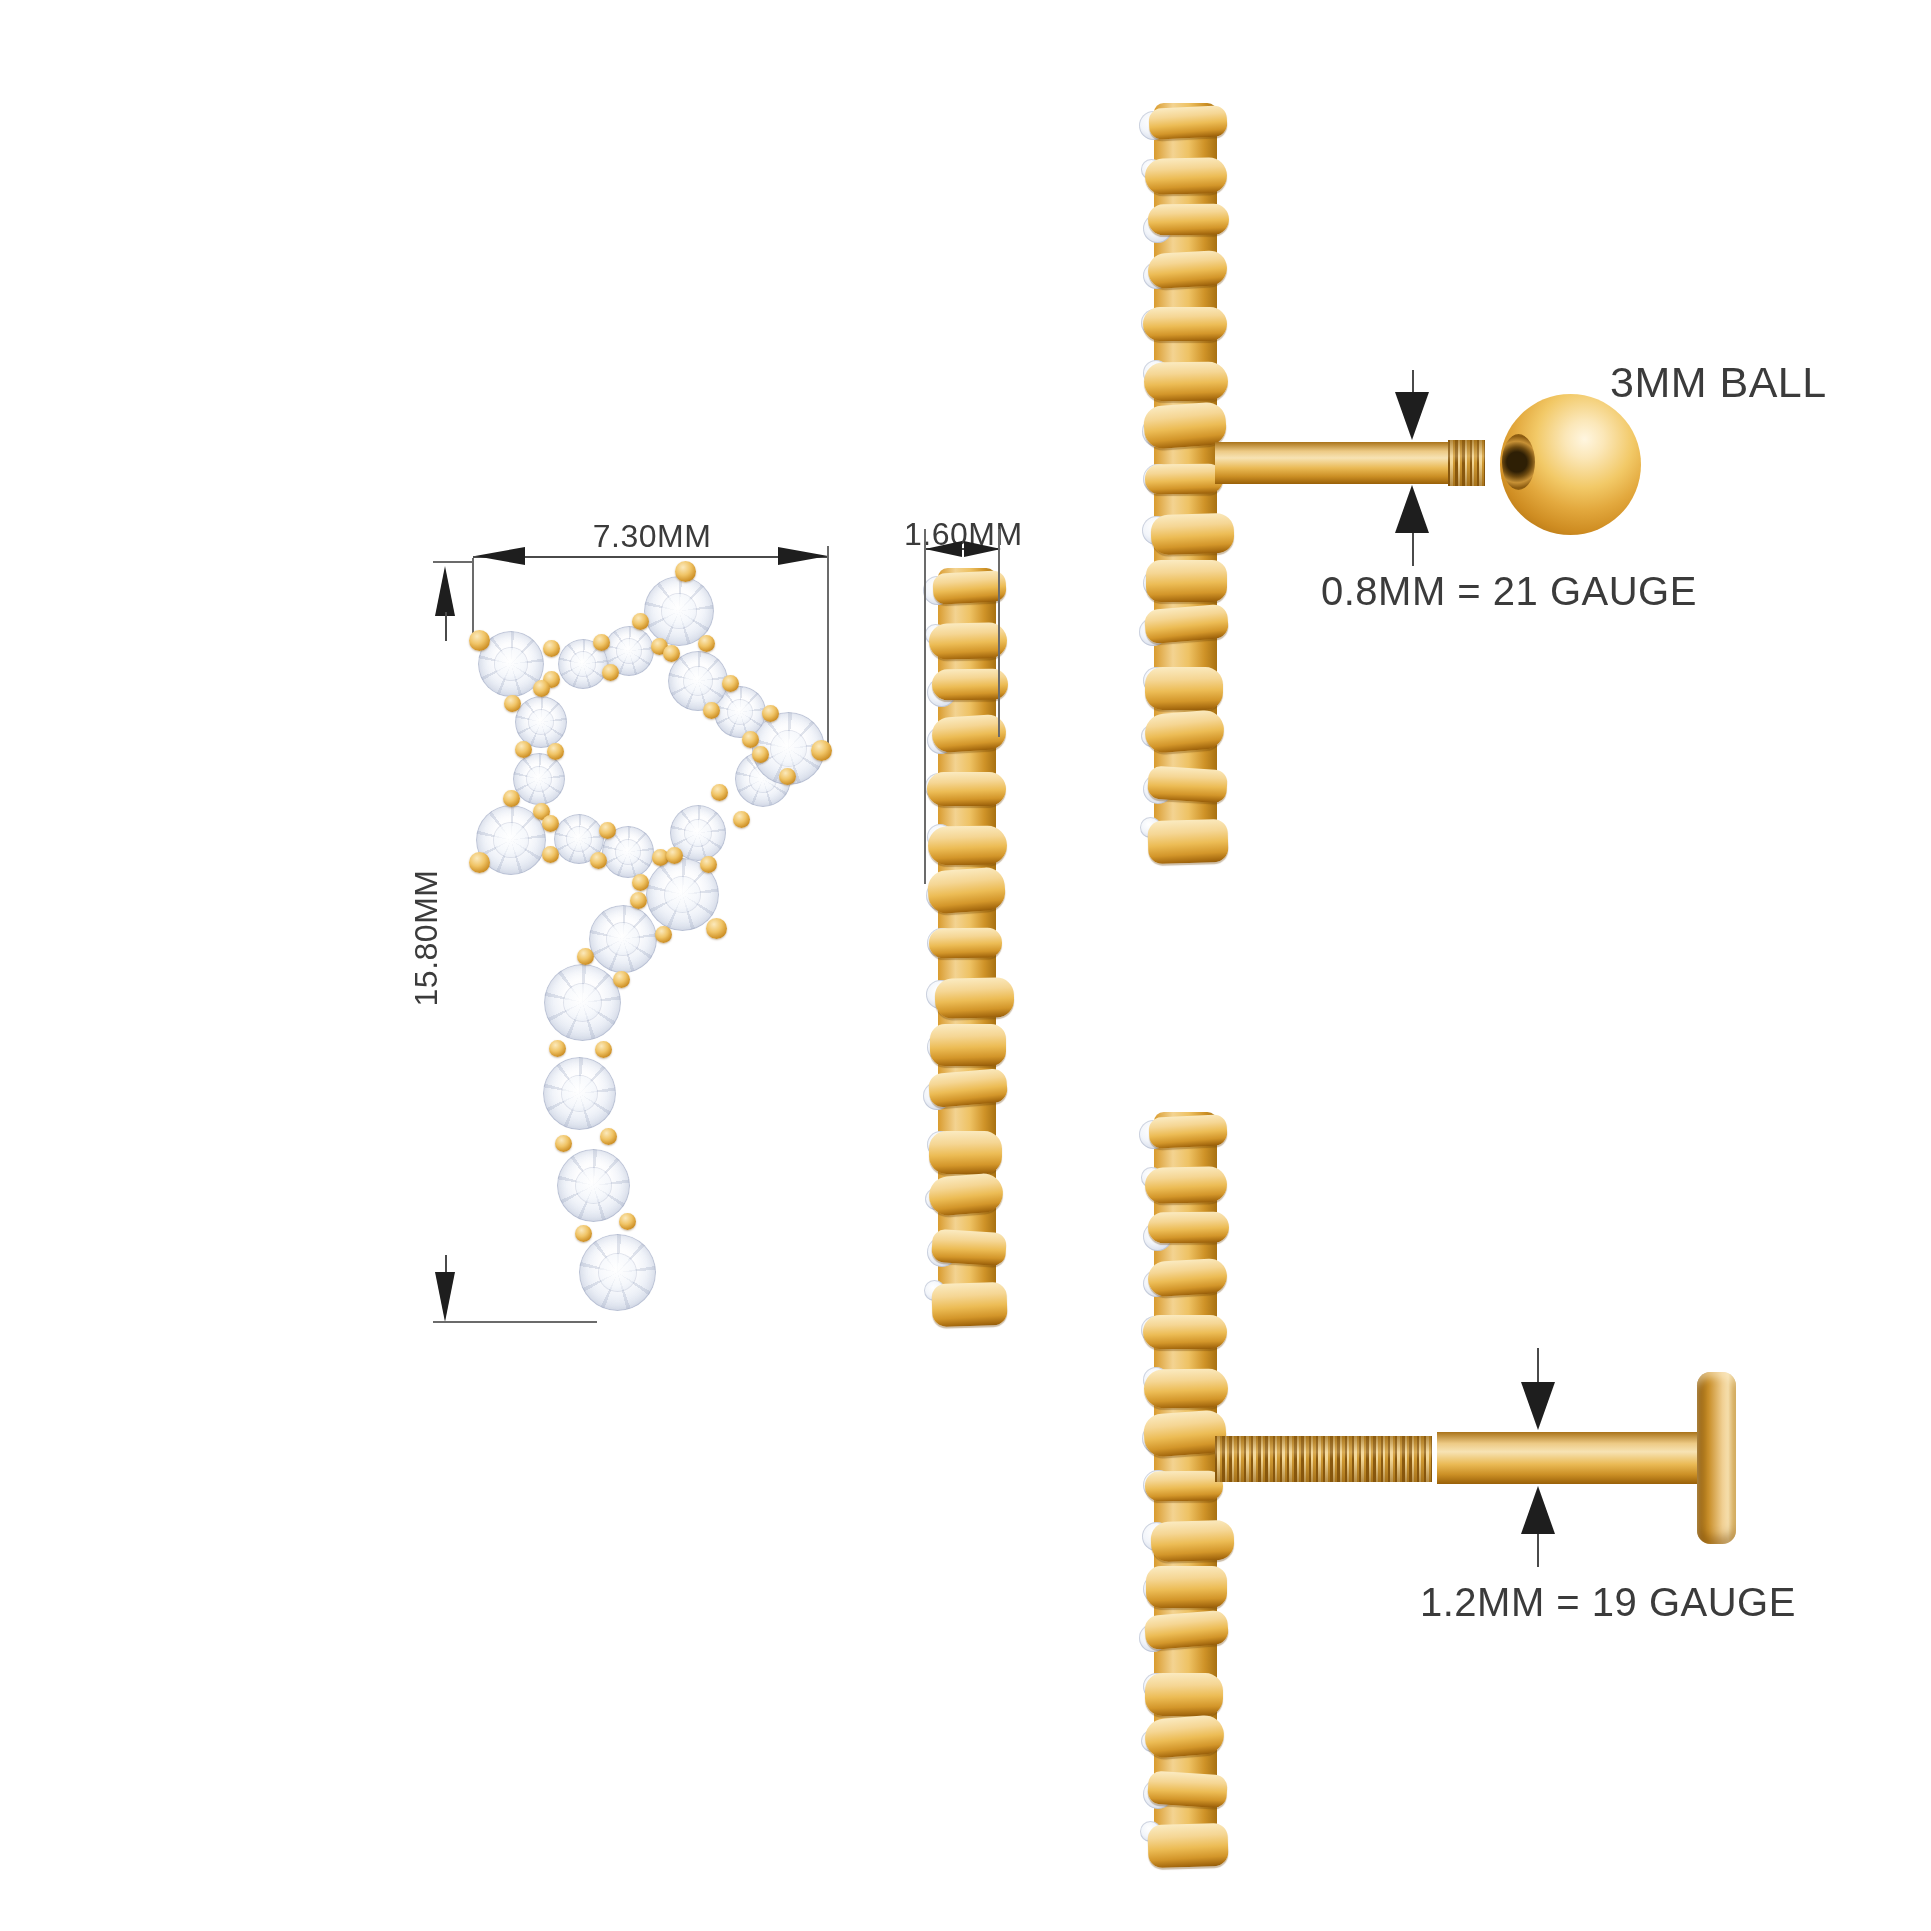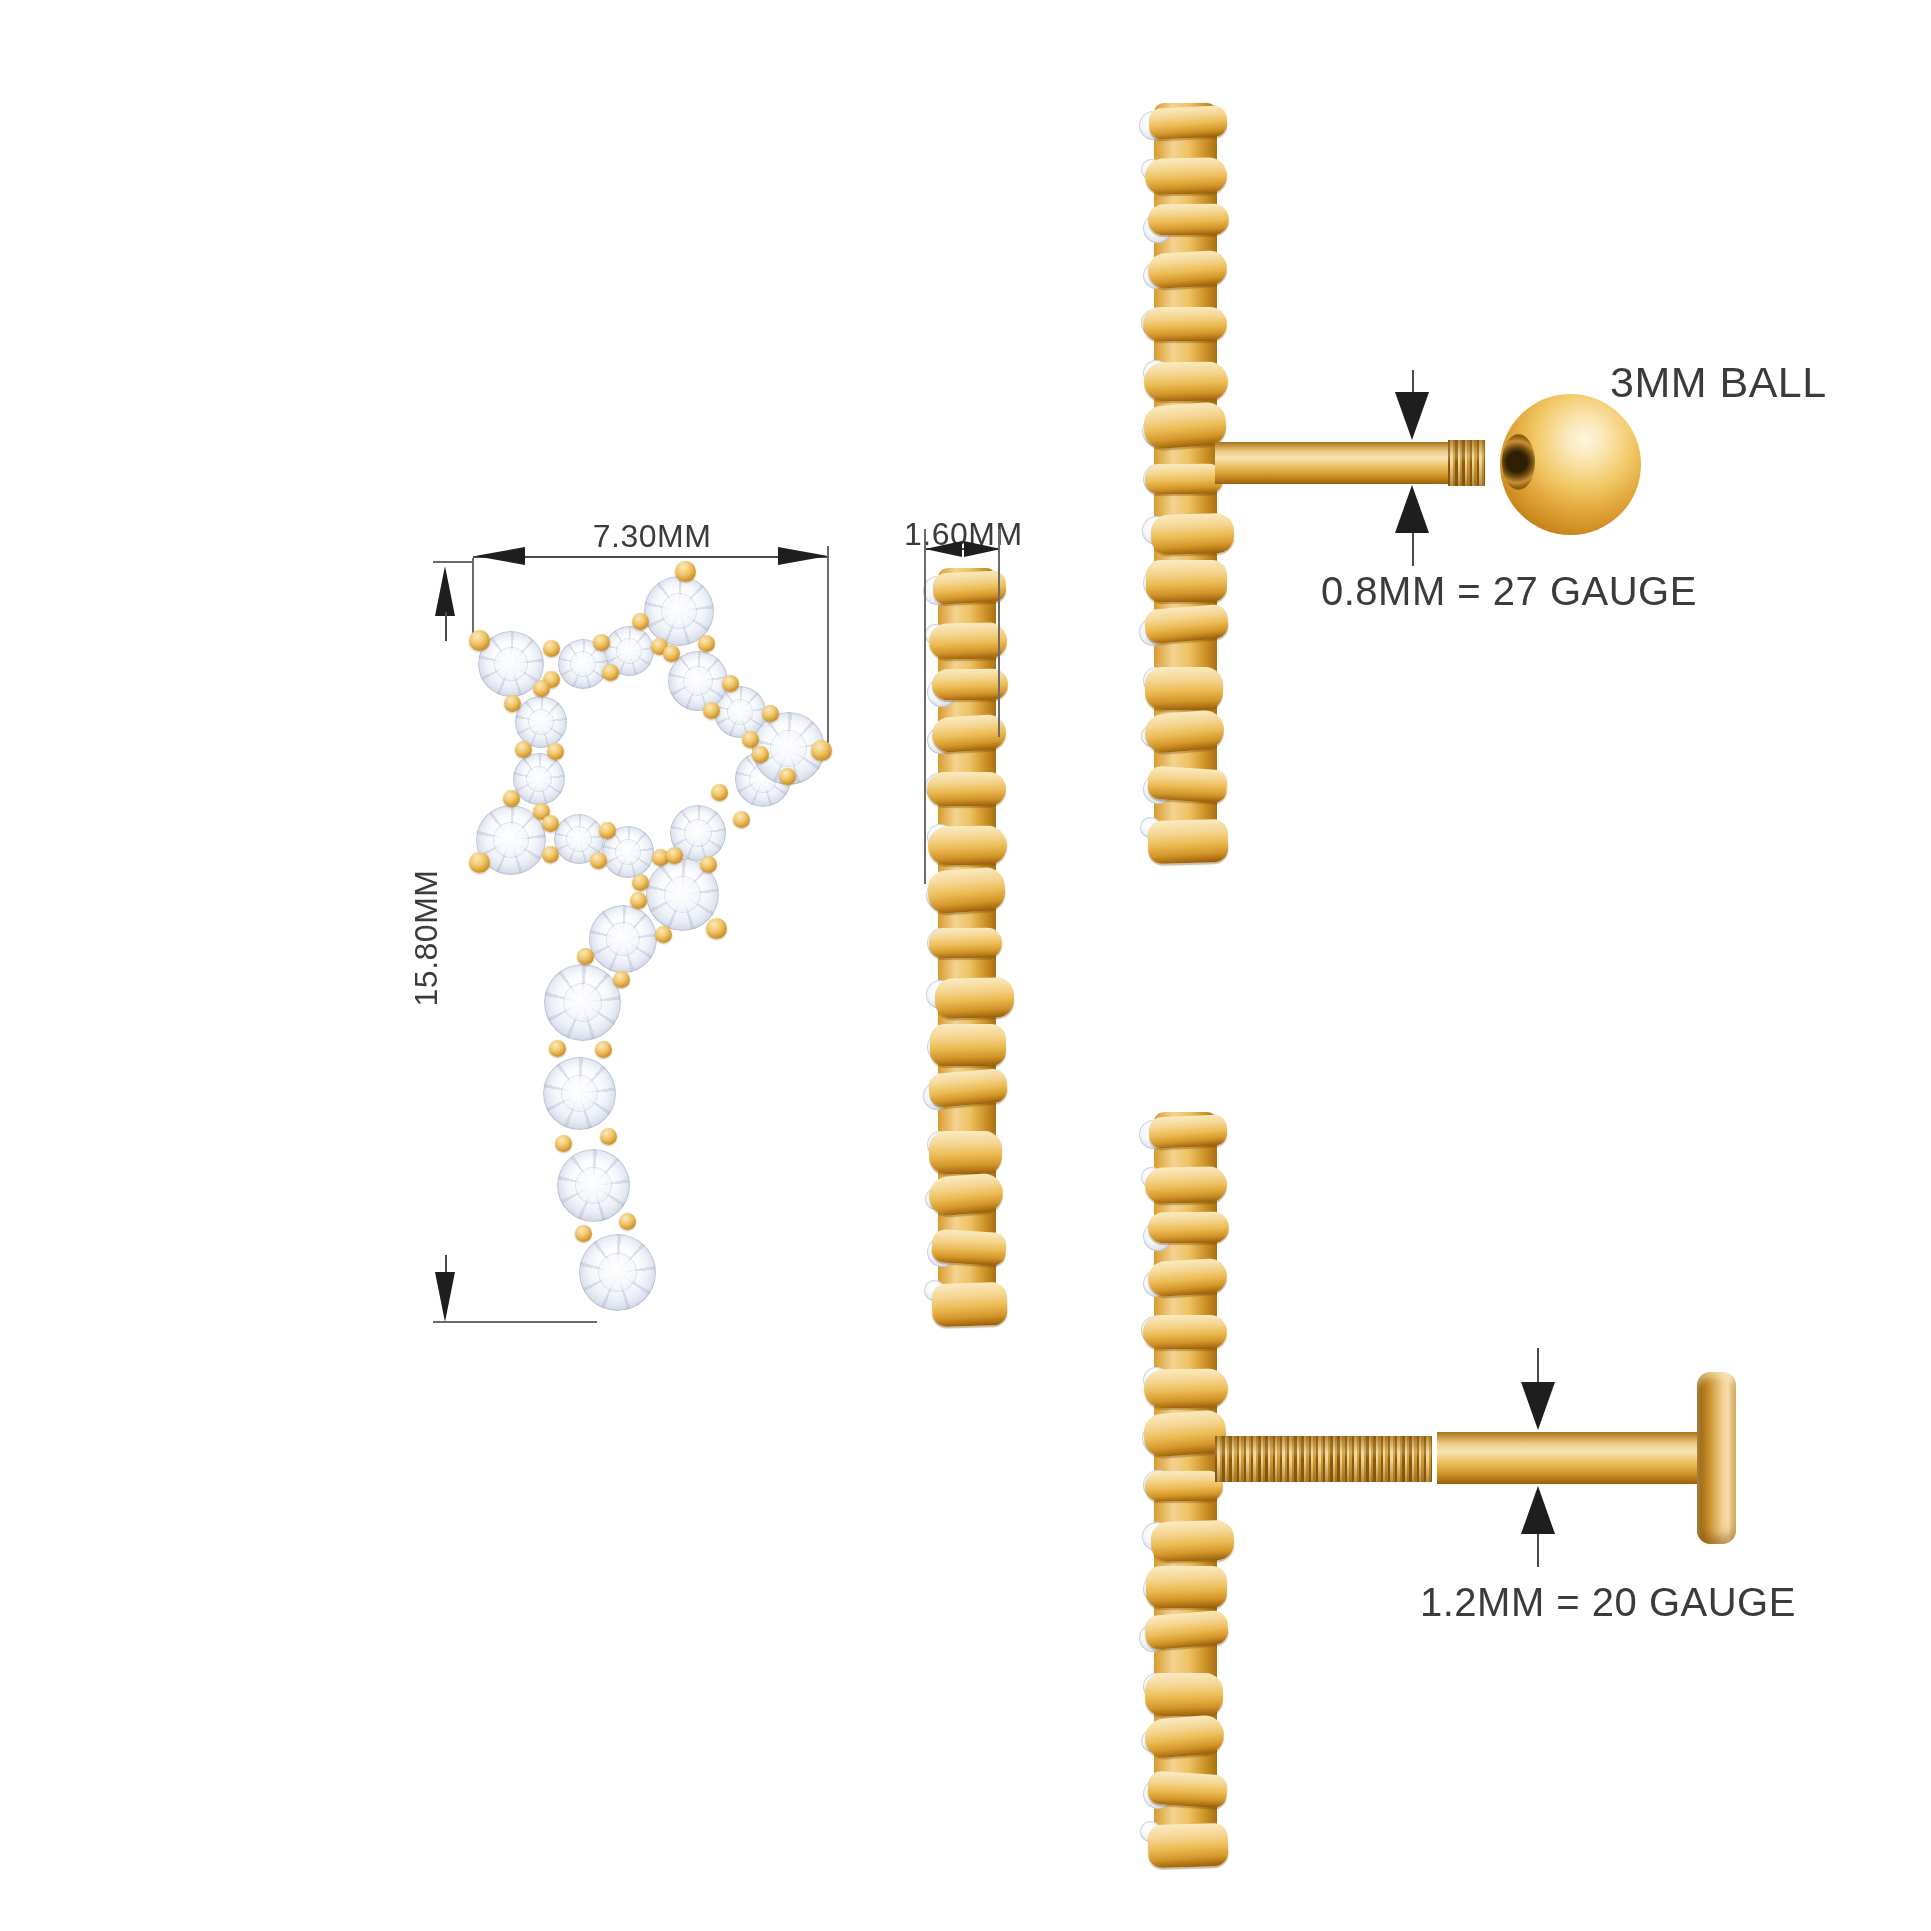--- a/index.html
+++ b/index.html
@@ -215,21 +215,21 @@
 <div class="gold-bar" style="left:1215px;top:442px;width:236px;height:42px;"></div>
 <div class="threads" style="left:1448px;top:440px;width:37px;height:46px;"></div>
 <div id="ball" style="left:1500px;top:394px;width:141px;height:141px;"></div>
 <div id="ball-hole" style="left:1502px;top:434px;width:33px;height:56px;"></div>
 
 <div class="dimline" style="left:1412px;top:370px;width:1.9px;height:27px;"></div>
 <div class="tri" style="left:1395px;top:392px;border-left:17.4px solid transparent;border-right:17.4px solid transparent;border-top:48px solid #1e1e1e;"></div>
 <div class="tri" style="left:1395px;top:485px;border-left:17.4px solid transparent;border-right:17.4px solid transparent;border-bottom:48px solid #1e1e1e;"></div>
 <div class="dimline" style="left:1412px;top:533px;width:1.9px;height:33px;"></div>
 <div class="label label-xl" style="left:1610px;top:358px;">3MM BALL</div>
-<div class="label label-lg" style="left:1321px;top:569px;">0.8MM = 27 GAUGE</div>
+<div class="label label-lg" style="left:1321px;top:569px;">0.8MM = 21 GAUGE</div>
 
 <div class="column" id="col-bottom" style="left:1146px;top:1106px;width:72px;height:758px;">
     <div class="col-base" style="left: 7.7px; top: 5.8px; width: 63px; height: 746px;"></div>
     <div class="cdia" style="left: -7.2px; top: 13.5px; width: 29px; height: 29px;"></div>
     <div class="fin" style="left: 2.6px; top: 10px; width: 78px; height: 31px; border-radius: 12.7px; transform: rotate(-2.89841deg);"></div>
     <div class="cdia" style="left: -5px; top: 61px; width: 20.5px; height: 20.5px;"></div>
     <div class="fin" style="left: -1.1px; top: 61px; width: 82px; height: 36px; border-radius: 19px; transform: rotate(-1.05709deg);"></div>
     <div class="cdia" style="left: -3.2px; top: 116px; width: 29px; height: 29px;"></div>
     <div class="fin" style="left: 1.8px; top: 106px; width: 81px; height: 31px; border-radius: 17px; transform: rotate(-0.489204deg);"></div>
     <div class="cdia" style="left: -3.4px; top: 164px; width: 27px; height: 27px;"></div>
@@ -258,14 +258,14 @@
     <div class="fin" style="left: 2.3px; top: 718px; width: 80px; height: 43px; border-radius: 14px; transform: rotate(-1.67328deg);"></div>
   </div>
 <div class="threads" style="left:1215px;top:1436px;width:217px;height:46px;"></div>
 <div class="gold-bar" style="left:1437px;top:1432px;width:266px;height:52px;"></div>
 <div id="labret-disc" style="left:1697px;top:1372px;width:39px;height:172px;"></div>
 
 <div class="dimline" style="left:1537px;top:1348px;width:1.9px;height:35px;"></div>
 <div class="tri" style="left:1521px;top:1382px;border-left:17.4px solid transparent;border-right:17.4px solid transparent;border-top:48px solid #1e1e1e;"></div>
 <div class="tri" style="left:1521px;top:1486px;border-left:17.4px solid transparent;border-right:17.4px solid transparent;border-bottom:48px solid #1e1e1e;"></div>
 <div class="dimline" style="left:1537px;top:1534px;width:1.9px;height:33px;"></div>
-<div class="label label-lg" style="left:1420px;top:1580px;">1.2MM = 20 GAUGE</div>
+<div class="label label-lg" style="left:1420px;top:1580px;">1.2MM = 19 GAUGE</div>
 
 
 </body></html>

